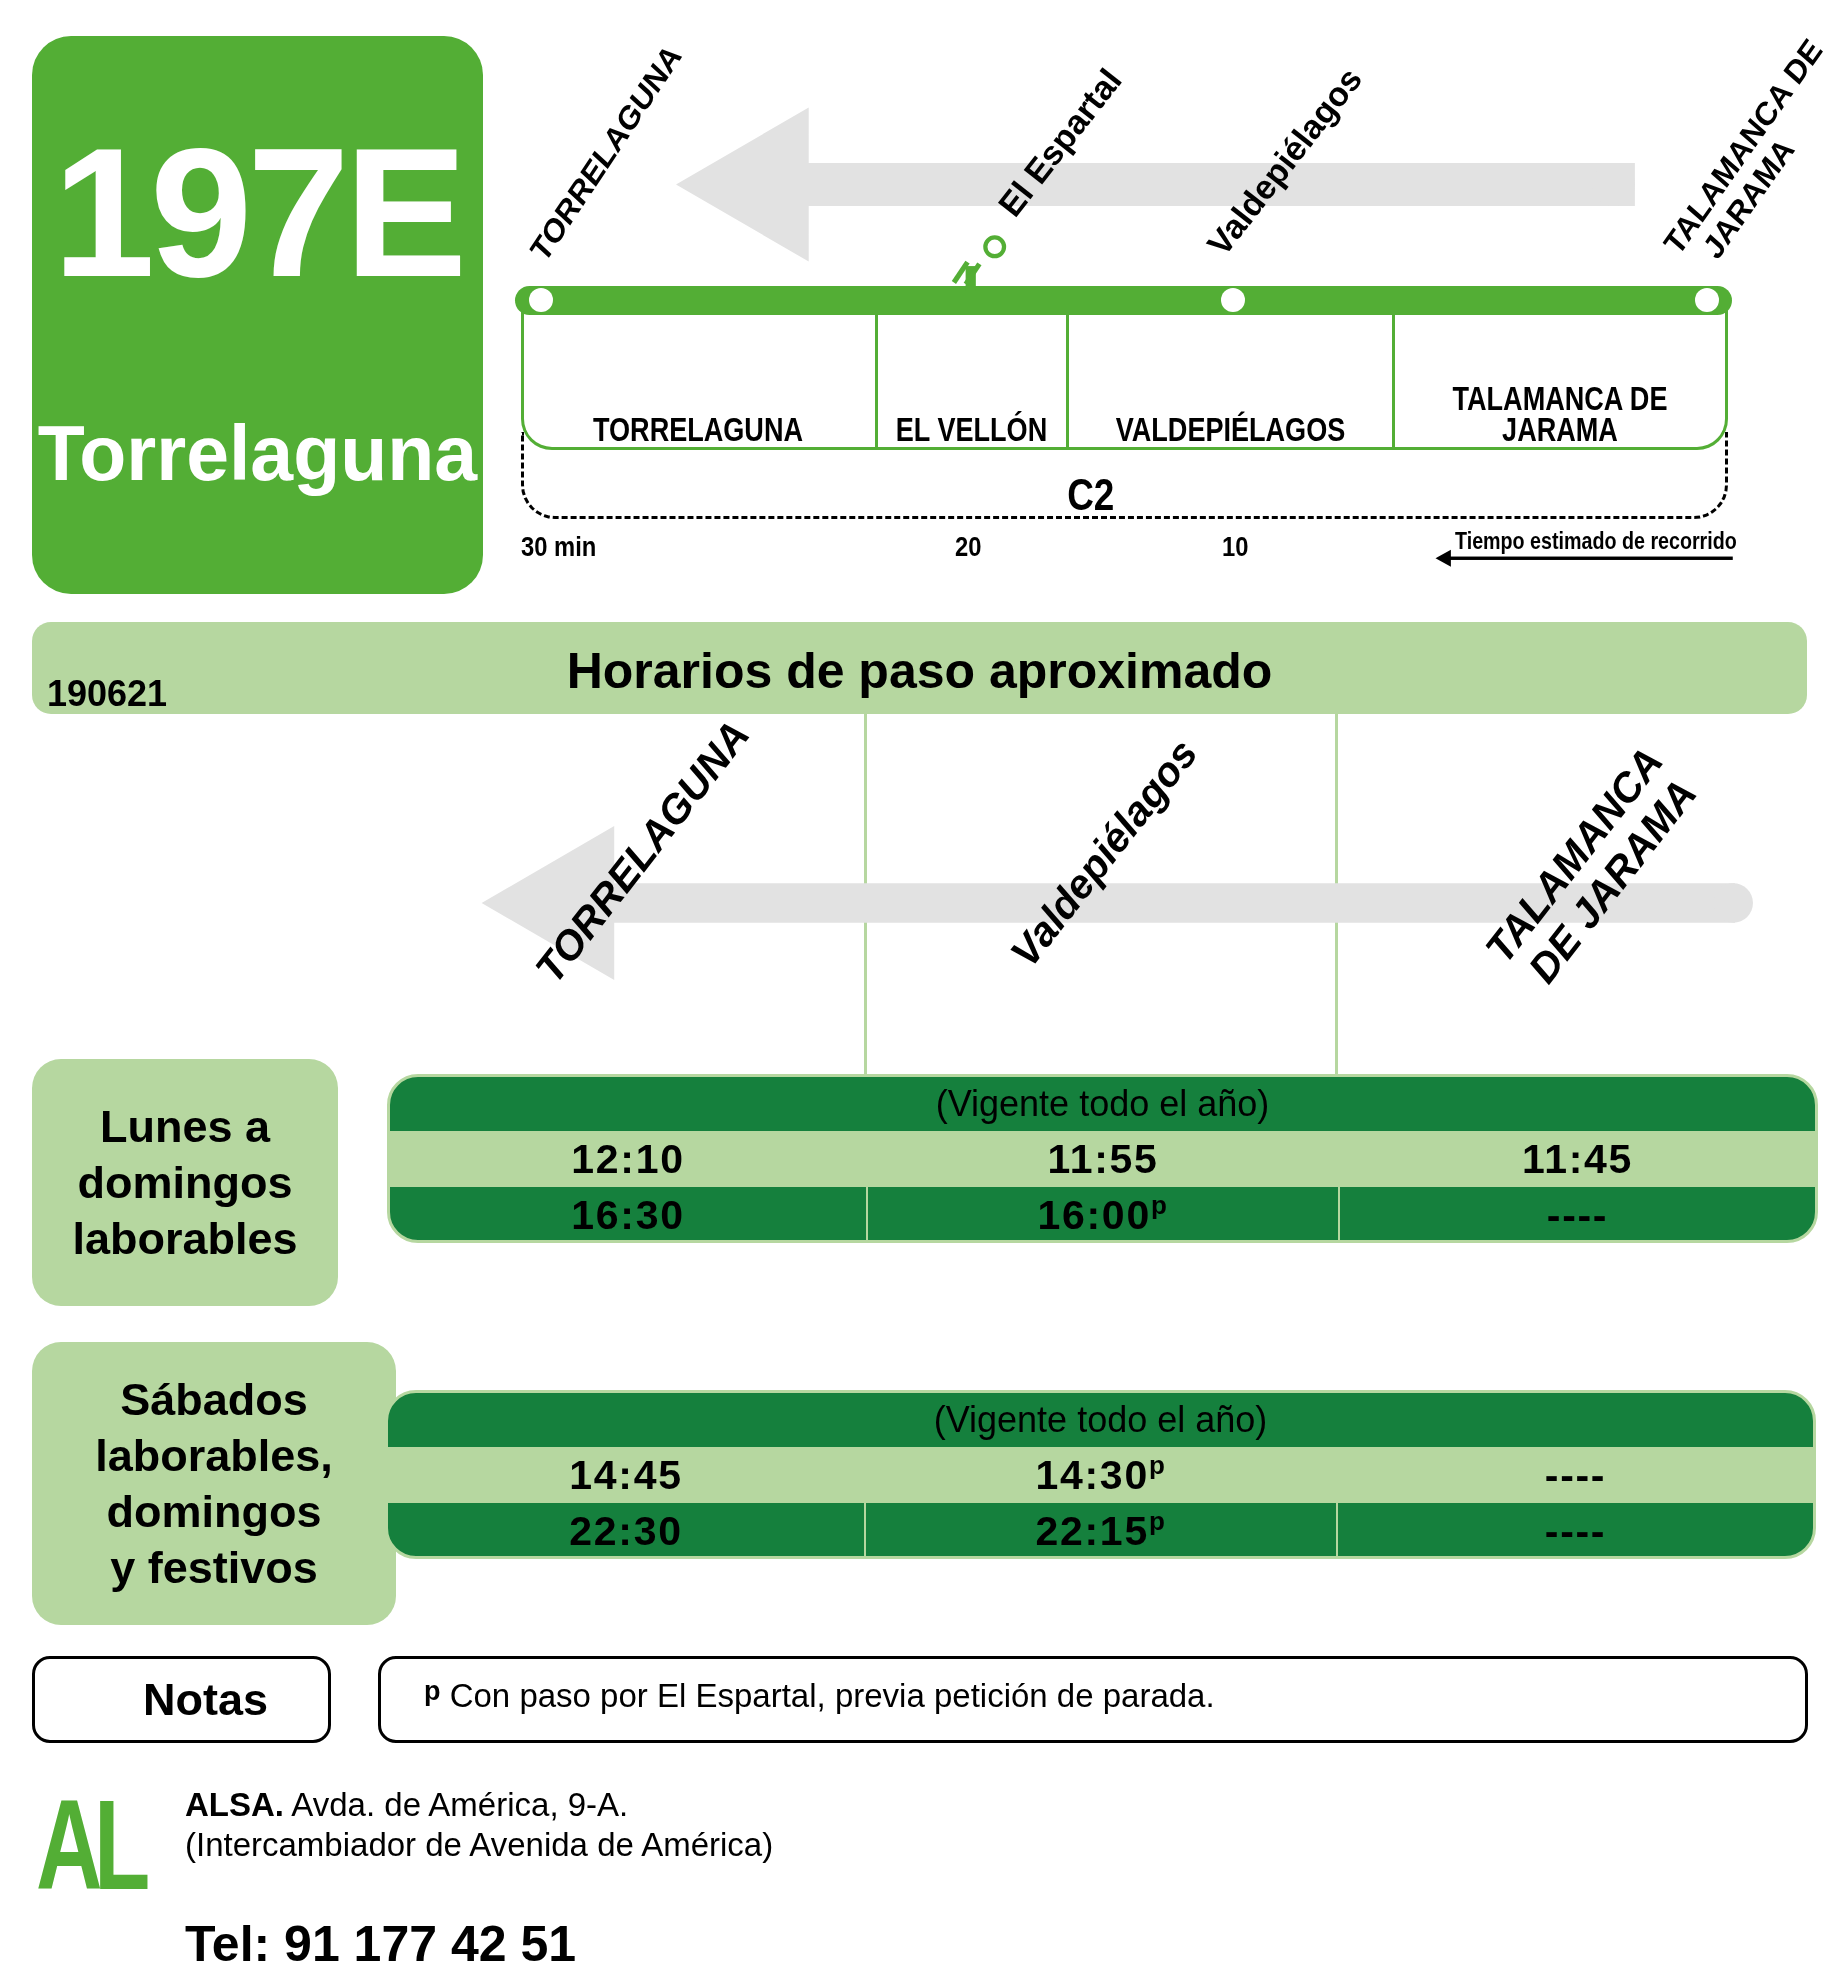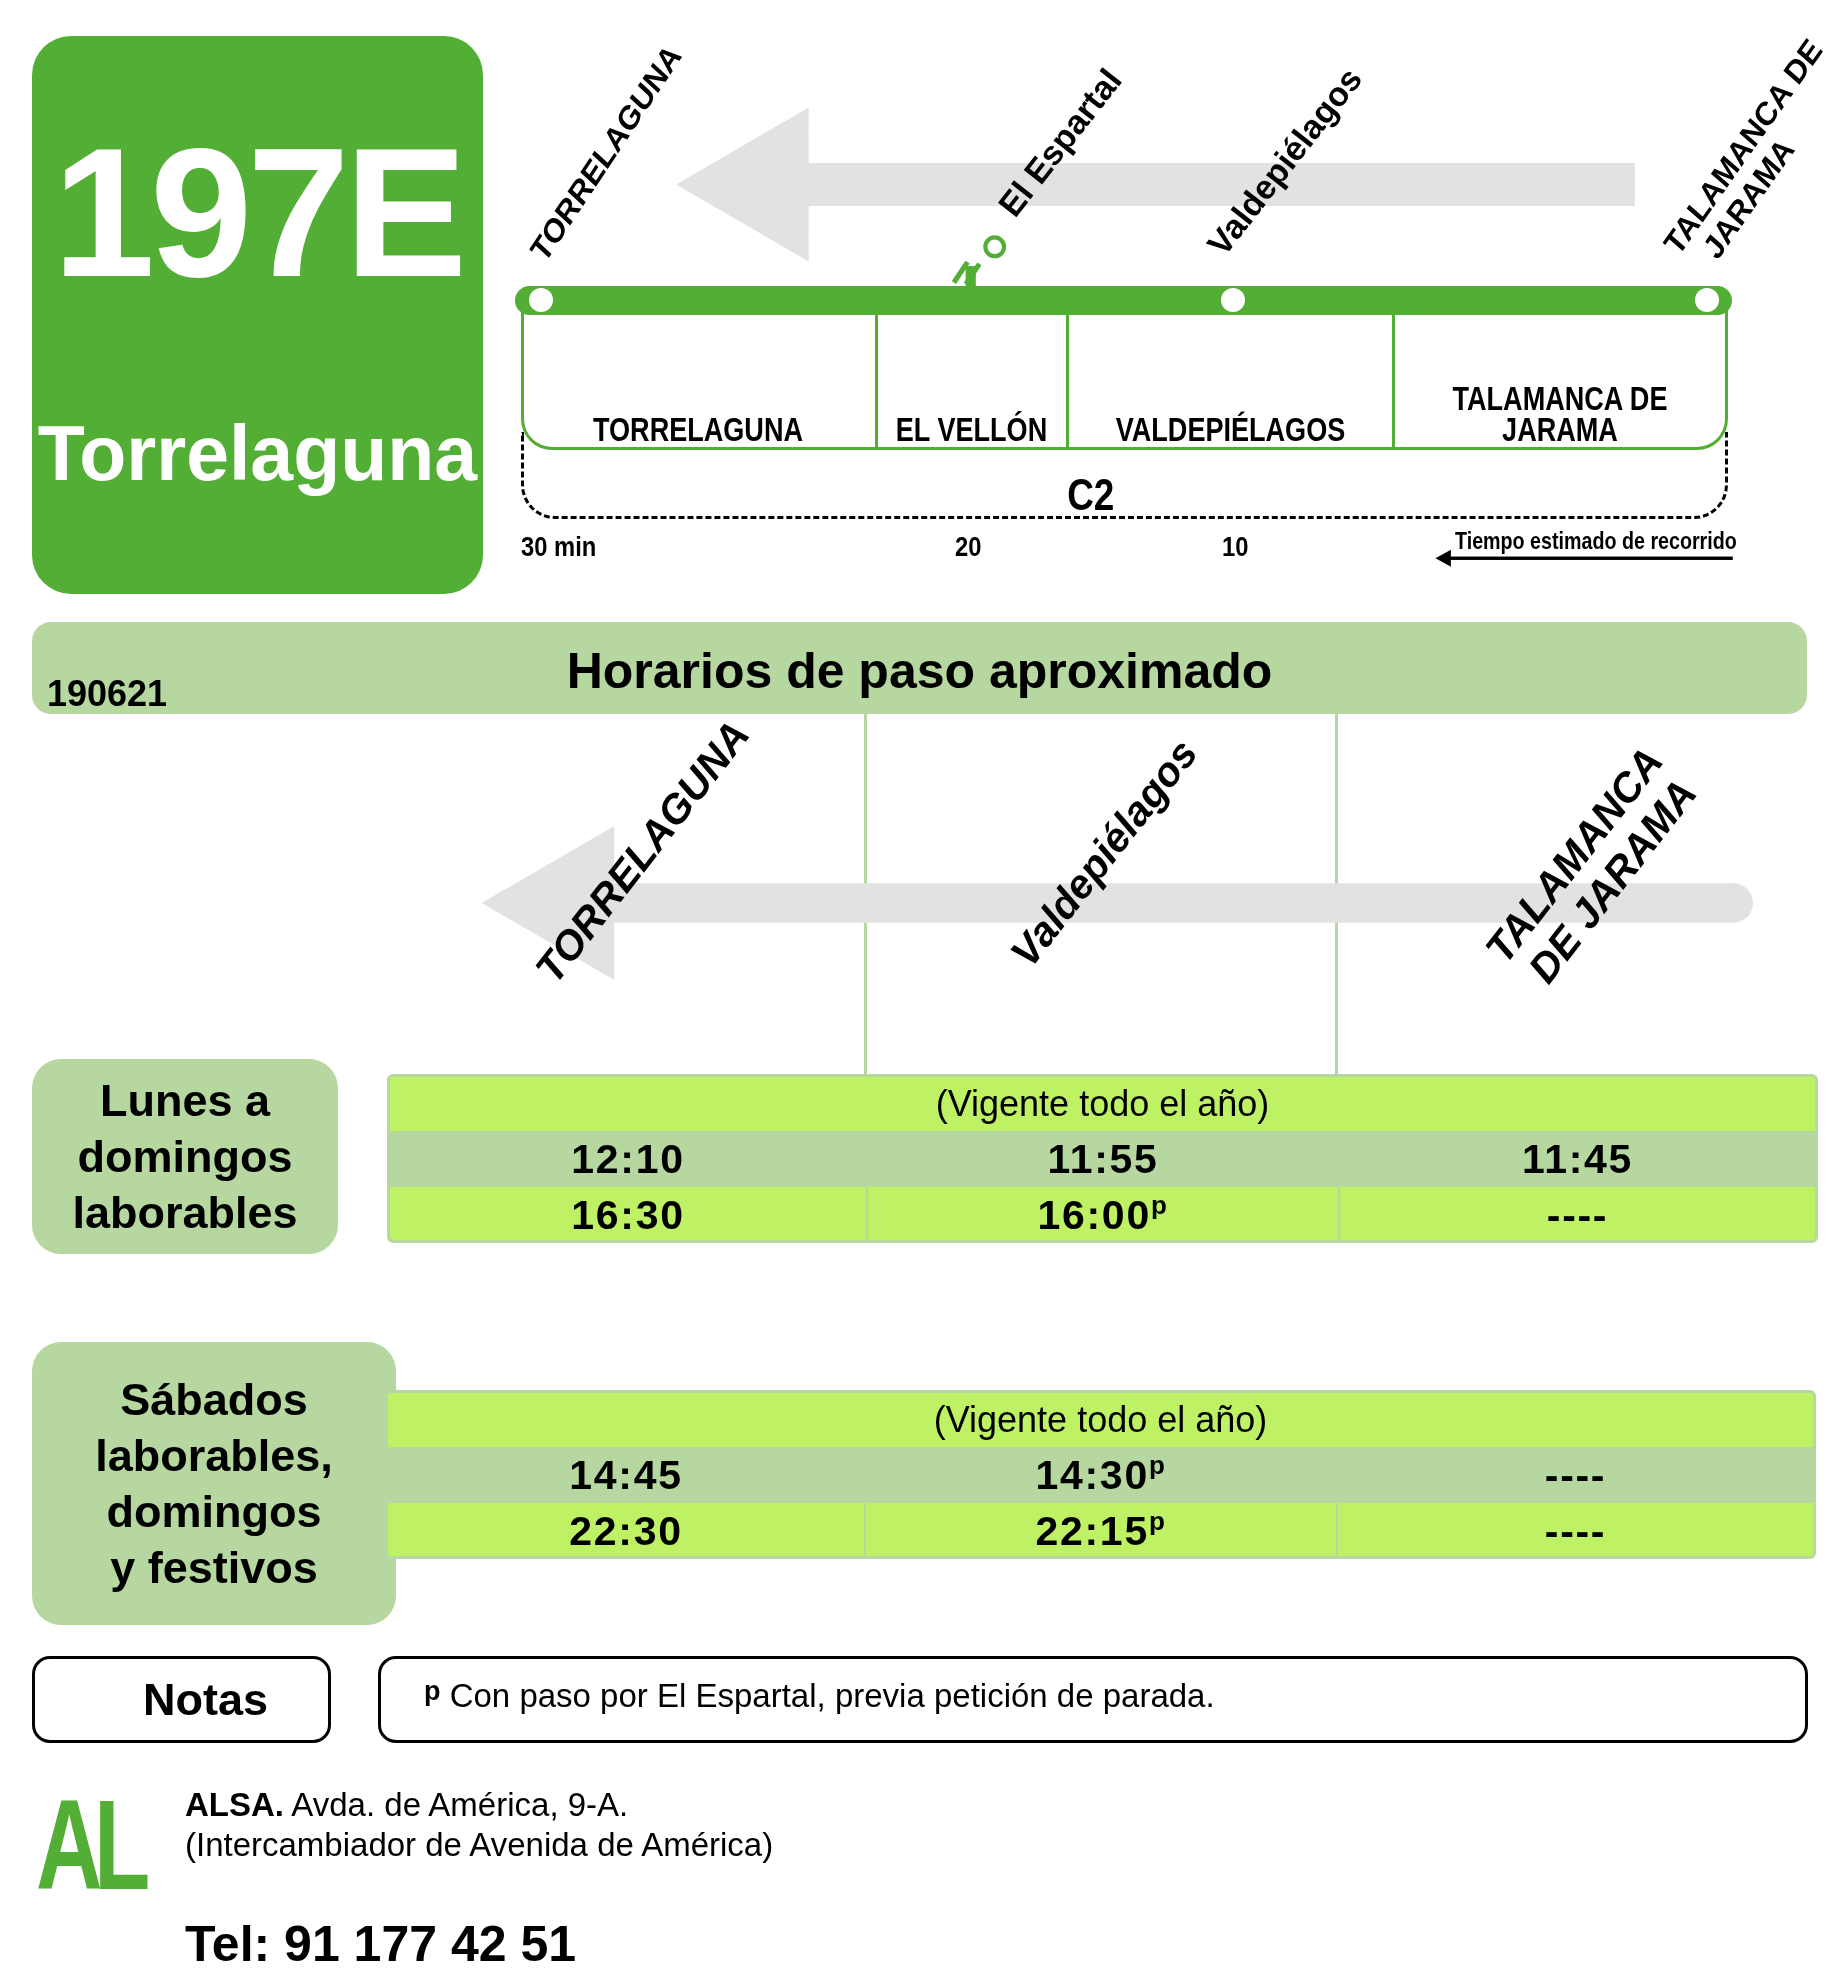--- a/index.html
+++ b/index.html
@@ -9,21 +9,21 @@
   .route-num{left:32px;top:120px;width:451px;text-align:center;color:#fff;font-weight:700;font-size:184px;letter-spacing:-5.1px;line-height:1;}
   .route-dest{left:32px;top:415px;width:451px;text-align:center;color:#fff;font-weight:700;font-size:77px;line-height:1;}
   .rot{transform-origin:left bottom;transform:rotate(-52deg);font-weight:700;white-space:nowrap;line-height:1;}
   .zone-label{font-weight:700;font-size:33px;text-align:center;transform:scaleX(0.82);line-height:1;}
   .time-lbl{font-weight:700;font-size:28px;transform:scaleX(0.85);transform-origin:left;}
   .hdr-bar{left:32px;top:622px;width:1775px;height:92px;background:#b6d7a0;border-radius:19px;}
   .hdr-title{left:32px;top:642px;width:1775px;text-align:center;font-weight:700;font-size:50px;}
   .hdr-code{left:47px;top:673px;font-weight:700;font-size:36px;}
   .col-div{width:2.6px;background:#b6d7a0;}
   .day-box{background:#b6d7a0;border-radius:29px;display:flex;align-items:center;justify-content:center;text-align:center;font-weight:700;font-size:45px;line-height:56px;}
-  .tt{border:3.4px solid #b6d7a0;border-radius:6px;overflow:hidden;background:#bef264;}
+  .tt{border:3.4px solid #b6d7a0;border-radius:31px;overflow:hidden;background:#15803d;}
   .tt-valid{height:54px;text-align:center;font-size:36px;line-height:54px;}
   .tt-row{display:flex;height:56px;}
   .tt-row.alt{background:#b6d7a0;}
   .tt-cell{text-align:center;font-weight:700;font-size:41px;line-height:56px;letter-spacing:1.7px;box-sizing:border-box;}
   .tt-cell.c1{width:478px;border-right:2.6px solid #b6d7a0;}
   .tt-cell.c2{width:472px;border-right:2.6px solid #b6d7a0;}
   .tt-cell.c3{flex:1;}
   .tt-cell sup{font-size:26px;vertical-align:super;line-height:0;}
   .note-box{border:3.4px solid #000;border-radius:18px;box-sizing:border-box;padding-left:48px;}
 </style>
@@ -91,21 +91,21 @@
 <svg class="abs" style="left:481px;top:826px" width="1276" height="154" viewBox="0 0 1490 180">
   <polygon points="0,90 155,0 155,67 1465,67 1465,113 155,113 155,180" fill="#e2e2e2"></polygon>
   <rect x="1440" y="67" width="46" height="46" rx="23" fill="#e2e2e2"></rect>
 </svg>
 
 <div class="abs rot" style="left:561px;top:949px;font-size:41px;font-style:italic;">TORRELAGUNA</div>
 <div class="abs rot" style="left:1036px;top:933px;font-size:41px;font-style:italic;">Valdepiélagos</div>
 <div class="abs rot" style="left:1511px;top:929px;font-size:41px;font-style:italic;">TALAMANCA</div>
 <div class="abs rot" style="left:1554px;top:949px;font-size:41px;font-style:italic;">DE JARAMA</div>
 
-<div class="abs day-box" style="left:32px;top:1059px;width:306px;height:195px;">
+<div class="abs day-box" style="left:32px;top:1059px;width:306px;height:247px;">
   <div>
     <div>Lunes a</div>
     <div>domingos</div>
     <div>laborables</div>
   </div>
 </div>
 <div class="abs tt" style="left:387px;top:1074px;width:1431px;height:169px;box-sizing:border-box;">
   <div class="tt-valid">(Vigente todo el año)</div>
   <div class="tt-row alt">
     <div class="tt-cell c1">12:10</div>

